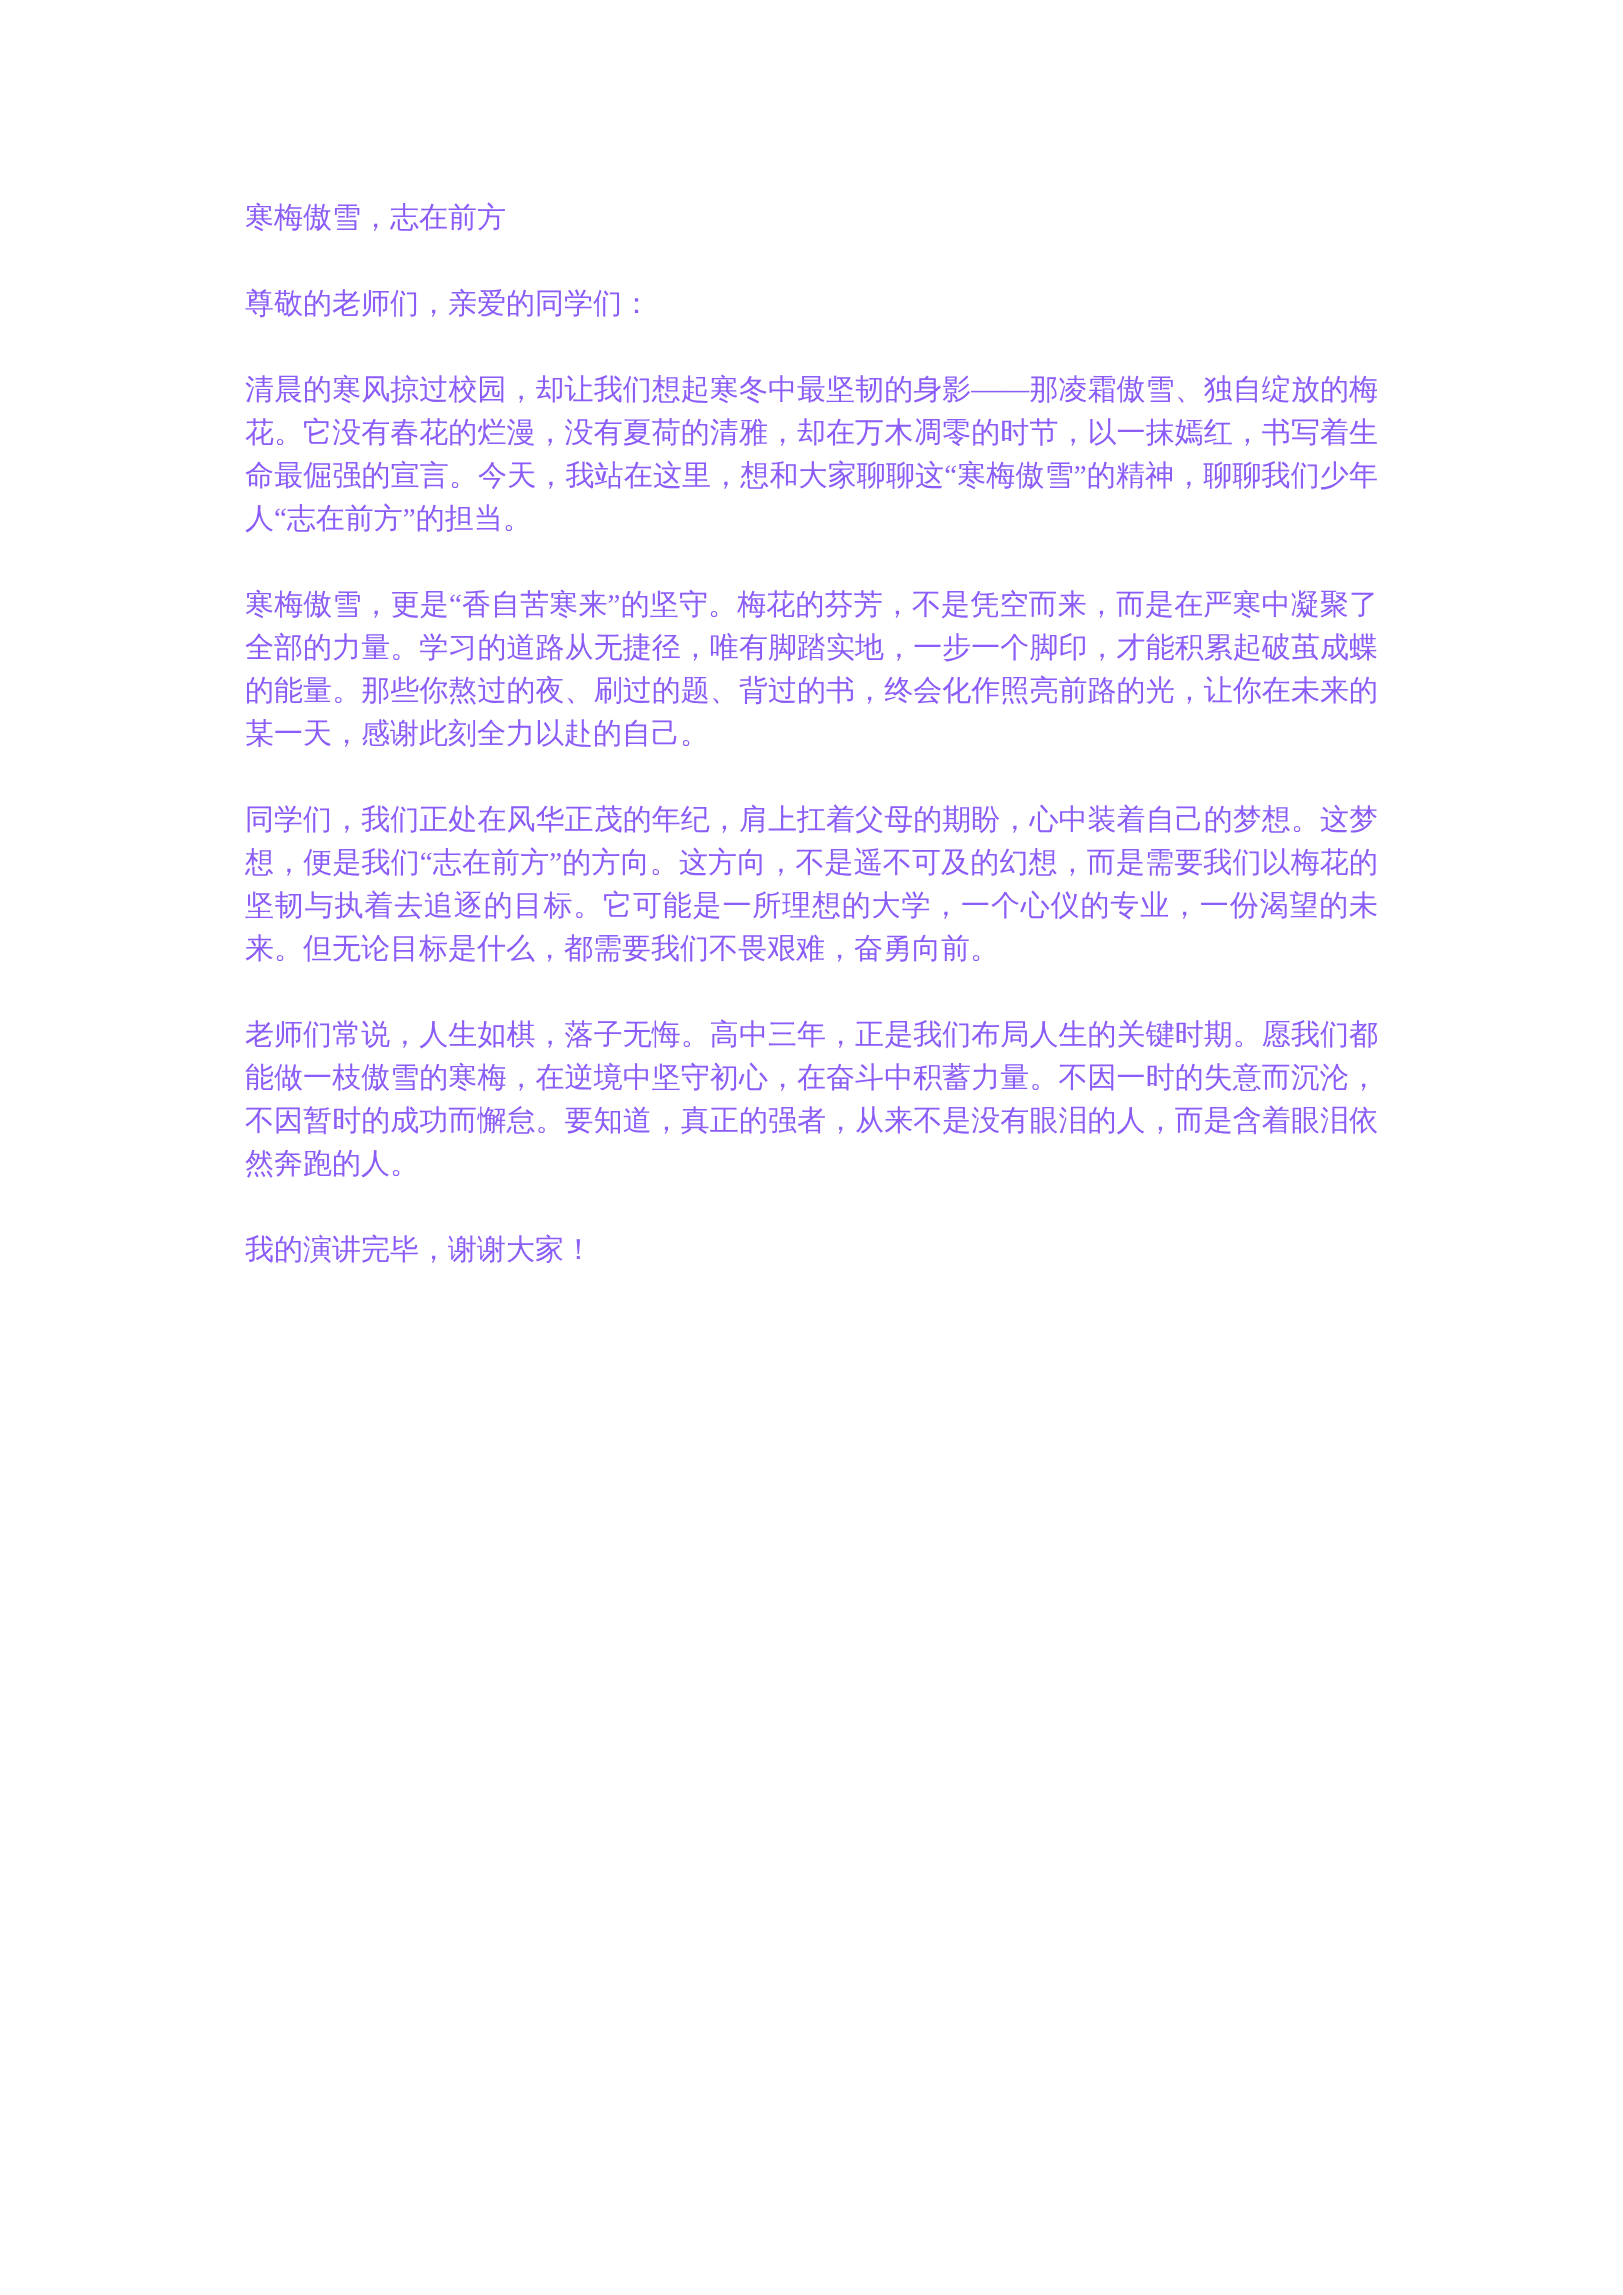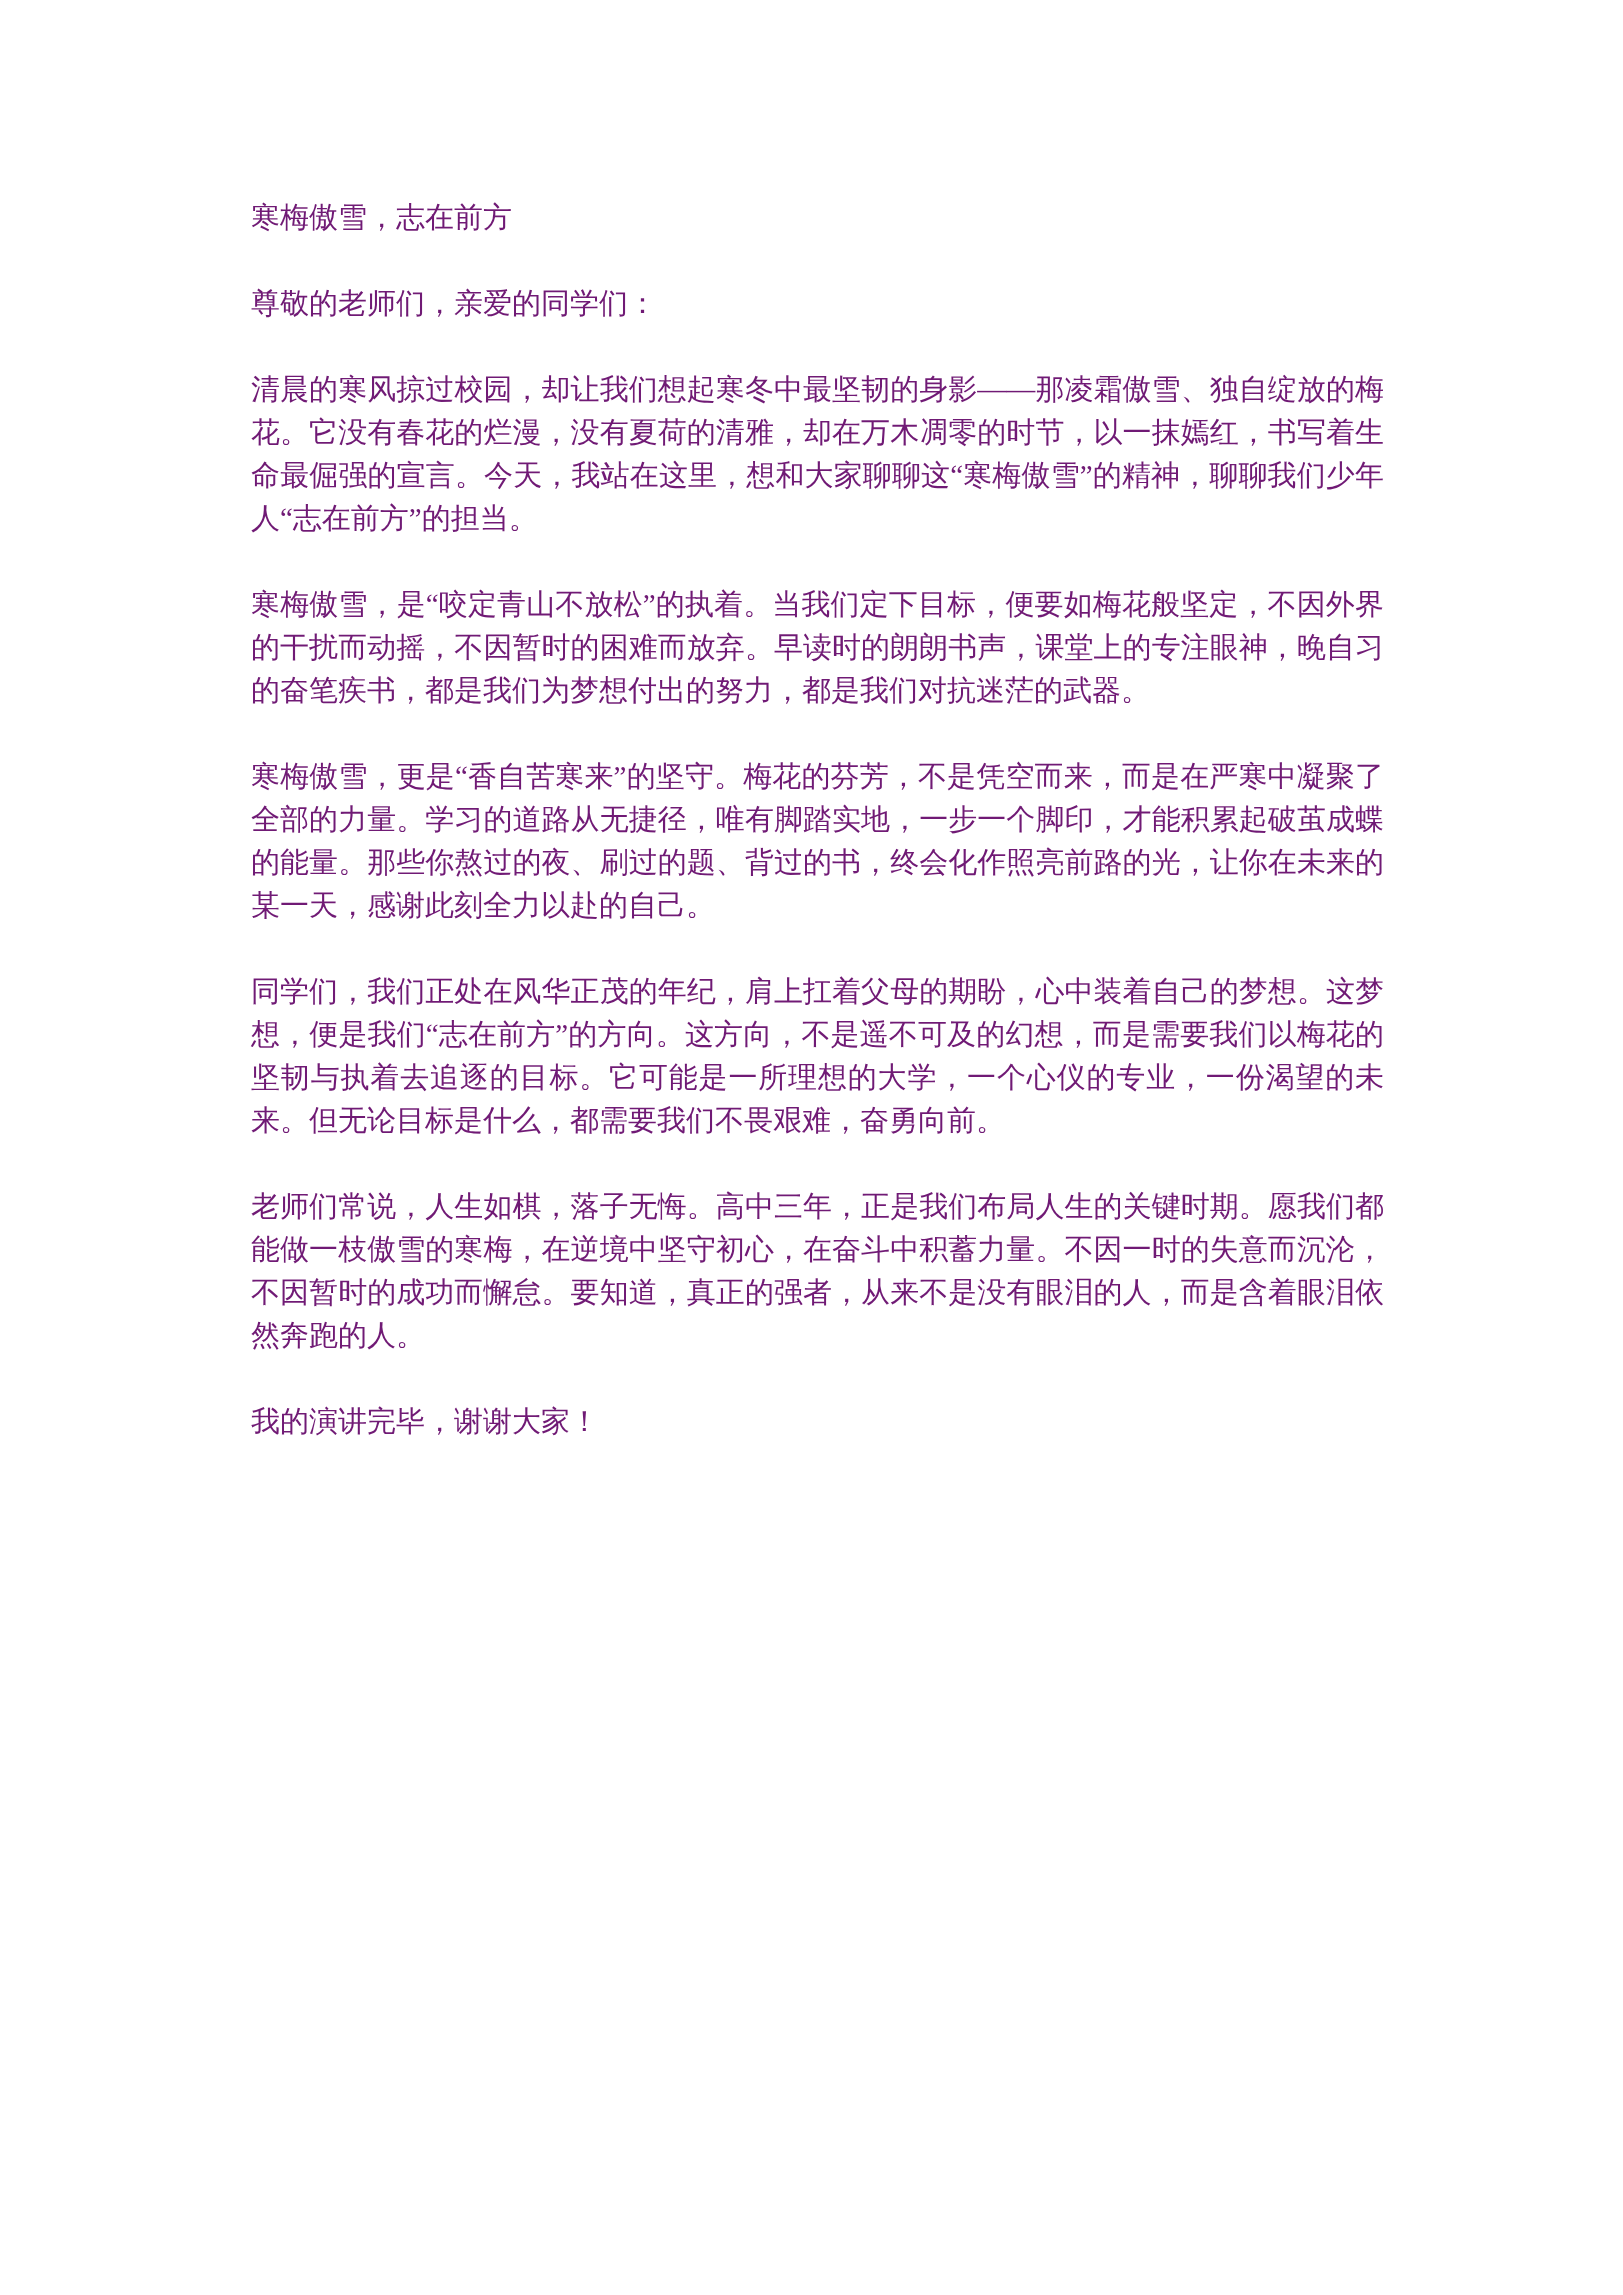--- a/index.html
+++ b/index.html
@@ -16,29 +16,29 @@
       width: 1623px;
       height: 2295px;
       background: #ffffff;
       font-family: "Liberation Serif", "DejaVu Serif", serif;
       color: #000000;
     }
 
     
     .content {
       position: absolute;
-      left: 251px;
+      left: 245px;
       top: 196px;
       width: 1133px;
       font-size: 29px;
       line-height: 43px;
       text-align: justify;
       text-justify: inter-ideograph;
       word-break: break-all;
-      color: #701a75;
+      color: #8b5cf6;
     }
 
     .doc-line,
     .doc-paragraph {
       margin: 0 0 43px 0; 
       font-weight: normal;
       font-size: 29px;
       line-height: 43px;
     }
 
@@ -51,21 +51,20 @@
   <div class="content">
 
     <div class="doc-line">寒梅傲雪，志在前方</div>
 
     <div class="doc-line">尊敬的老师们，亲爱的同学们：</div>
 
 
     <p class="doc-paragraph">清晨的寒风掠过校园，却让我们想起寒冬中最坚韧的身影——那凌霜傲雪、独自绽放的梅花。它没有春花的烂漫，没有夏荷的清雅，却在万木凋零的时节，以一抹嫣红，书写着生命最倔强的宣言。今天，我站在这里，想和大家聊聊这“寒梅傲雪”的精神，聊聊我们少年人“志在前方”的担当。</p>
 
 
-    <p class="doc-paragraph">寒梅傲雪，是“咬定青山不放松”的执着。当我们定下目标，便要如梅花般坚定，不因外界的干扰而动摇，不因暂时的困难而放弃。早读时的朗朗书声，课堂上的专注眼神，晚自习的奋笔疾书，都是我们为梦想付出的努力，都是我们对抗迷茫的武器。</p>
 
     <p class="doc-paragraph">寒梅傲雪，更是“香自苦寒来”的坚守。梅花的芬芳，不是凭空而来，而是在严寒中凝聚了全部的力量。学习的道路从无捷径，唯有脚踏实地，一步一个脚印，才能积累起破茧成蝶的能量。那些你熬过的夜、刷过的题、背过的书，终会化作照亮前路的光，让你在未来的某一天，感谢此刻全力以赴的自己。</p>
 
     <p class="doc-paragraph">同学们，我们正处在风华正茂的年纪，肩上扛着父母的期盼，心中装着自己的梦想。这梦想，便是我们“志在前方”的方向。这方向，不是遥不可及的幻想，而是需要我们以梅花的坚韧与执着去追逐的目标。它可能是一所理想的大学，一个心仪的专业，一份渴望的未来。但无论目标是什么，都需要我们不畏艰难，奋勇向前。</p>
 
     <p class="doc-paragraph">老师们常说，人生如棋，落子无悔。高中三年，正是我们布局人生的关键时期。愿我们都能做一枝傲雪的寒梅，在逆境中坚守初心，在奋斗中积蓄力量。不因一时的失意而沉沦，不因暂时的成功而懈怠。要知道，真正的强者，从来不是没有眼泪的人，而是含着眼泪依然奔跑的人。</p>
 
 
     <div class="doc-line">我的演讲完毕，谢谢大家！</div>
 

